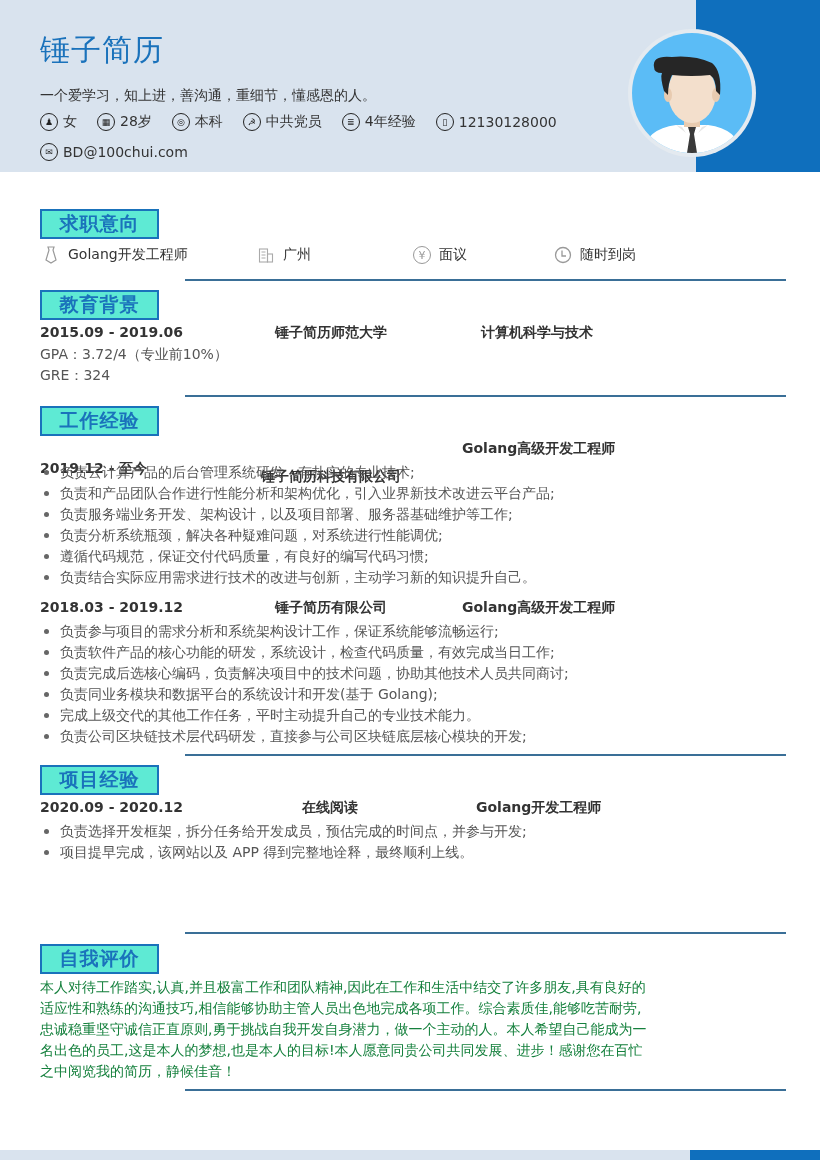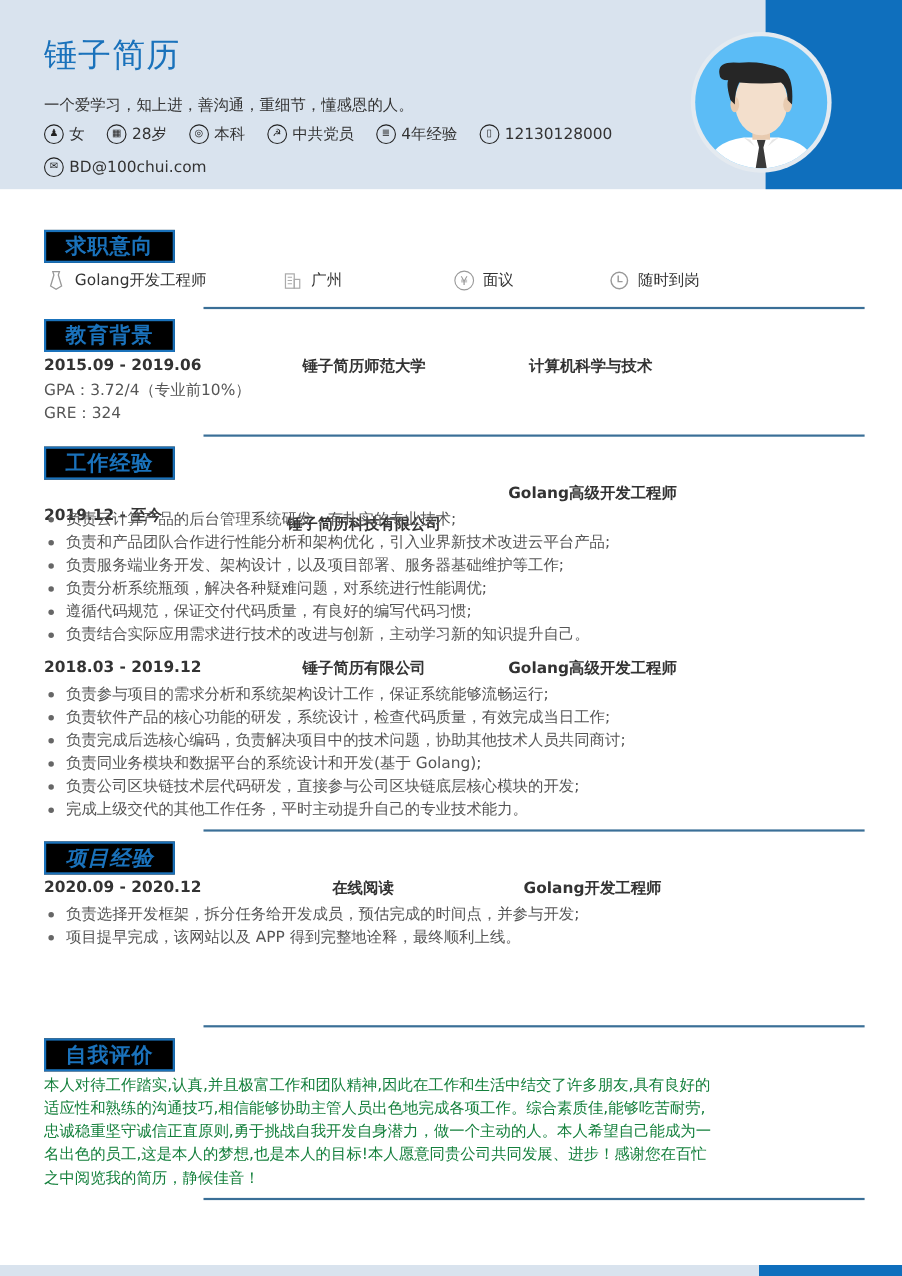--- a/index.html
+++ b/index.html
@@ -11,21 +11,21 @@
   .name { position: absolute; left: 40px; top: 30px; font-size: 30px; color: #1a72bb; letter-spacing: 1px; font-weight: normal; }
   .motto { position: absolute; left: 40px; top: 87px; font-size: 14px; color: #333; }
   .info-row { position: absolute; left: 40px; top: 111px; height: 22px; display: flex; align-items: center; font-size: 14px; color: #333; }
   .info-row.r2 { top: 141px; }
   .info-item { display: flex; align-items: center; margin-right: 20px; }
   .info-item .ic { width: 18px; height: 18px; border: 1.4px solid #222; border-radius: 50%; display: inline-flex; align-items: center; justify-content: center; font-size: 9px; color: #222; margin-right: 5px; line-height: 1; }
 
   .avatar { position: absolute; left: 628px; top: 29px; width: 128px; height: 128px; border-radius: 50%; background: #e4eaf0; padding: 4px; }
   .avatar-inner { width: 120px; height: 120px; border-radius: 50%; background: #5bbcf6; overflow: hidden; position: relative; }
 
-  .section-title { position: absolute; left: 40px; width: 119px; height: 30px; border: 2px solid #1a72bb; color: #1a72bb; font-size: 19px; font-weight: bold; display: flex; align-items: center; justify-content: center; letter-spacing: 1px; background: #000000; }
+  .section-title { position: absolute; left: 40px; width: 119px; height: 30px; border: 2px solid #1a72bb; color: #1a72bb; font-size: 19px; font-weight: bold; display: flex; align-items: center; justify-content: center; letter-spacing: 1px; background: #5eead4; }
   .divider { position: absolute; left: 185px; width: 601px; height: 2px; background: #3a6f97; }
 
   .intent-row { position: absolute; top: 246px; left: 40px; width: 740px; height: 22px; font-size: 14px; color: #333; }
   .intent-item { position: absolute; top: 0; display: flex; align-items: center; }
   .intent-item .ic { width: 18px; height: 18px; display: inline-flex; align-items: center; justify-content: center; margin-right: 8px; color: #999; font-size: 11px; }
   .intent-item .ic.circle { border: 1.4px solid #999; border-radius: 50%; }
 
   .entry-head { position: absolute; left: 40px; width: 740px; height: 20px; font-size: 14px; font-weight: bold; color: #333; }
   .entry-head span { position: absolute; top: 0; white-space: nowrap; }
   .line { position: absolute; left: 40px; font-size: 14px; color: #555; white-space: nowrap; }
@@ -160,26 +160,26 @@
 <div class="entry-head" style="top:599px;">
   <span style="left:0;">2018.03 - 2019.12</span>
   <span style="left:235px;">锤子简历有限公司</span>
   <span style="left:422px;">Golang高级开发工程师</span>
 </div>
 <ul class="bullets" style="top:621px;">
   <li>负责参与项目的需求分析和系统架构设计工作，保证系统能够流畅运行;</li>
   <li>负责软件产品的核心功能的研发，系统设计，检查代码质量，有效完成当日工作;</li>
   <li>负责完成后选核心编码，负责解决项目中的技术问题，协助其他技术人员共同商讨;</li>
   <li>负责同业务模块和数据平台的系统设计和开发(基于 Golang);</li>
+  <li>完成上级交代的其他工作任务，平时主动提升自己的专业技术能力。</li>
   <li>负责公司区块链技术层代码研发，直接参与公司区块链底层核心模块的开发;</li>
-  <li>完成上级交代的其他工作任务，平时主动提升自己的专业技术能力。</li>
 </ul>
 <div class="divider" style="top:754px;"></div>
 
-<div class="section-title" style="top:765px;font-style:italic;">项目经验</div>
+<div class="section-title" style="top:765px;">项目经验</div>
 <div class="entry-head" style="top:799px;">
   <span style="left:0;">2020.09 - 2020.12</span>
   <span style="left:262px;">在线阅读</span>
   <span style="left:436px;">Golang开发工程师</span>
 </div>
 <ul class="bullets" style="top:821px; width:612px;">
   <li>负责选择开发框架，拆分任务给开发成员，预估完成的时间点，并参与开发;</li>
   <li>项目提早完成，该网站以及 APP 得到完整地诠释，最终顺利上线。</li>
 </ul>
 <div class="divider" style="top:932px;"></div>

